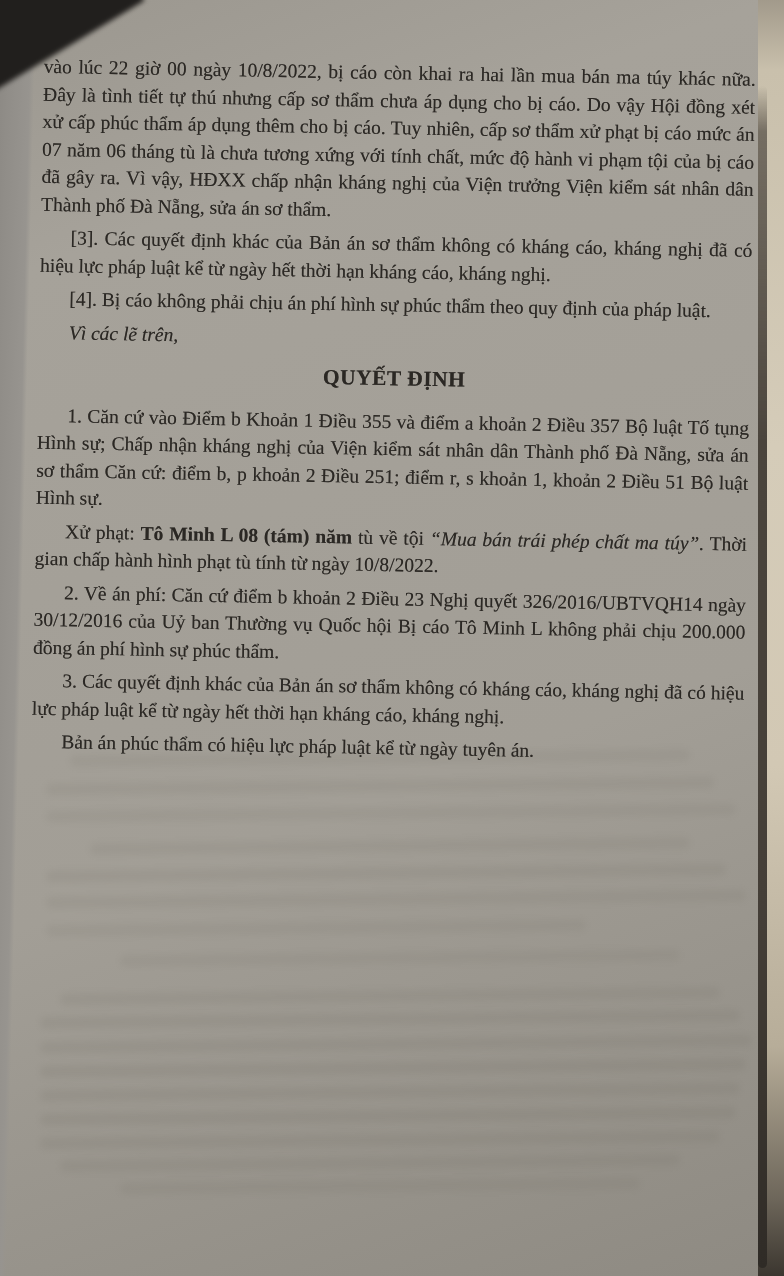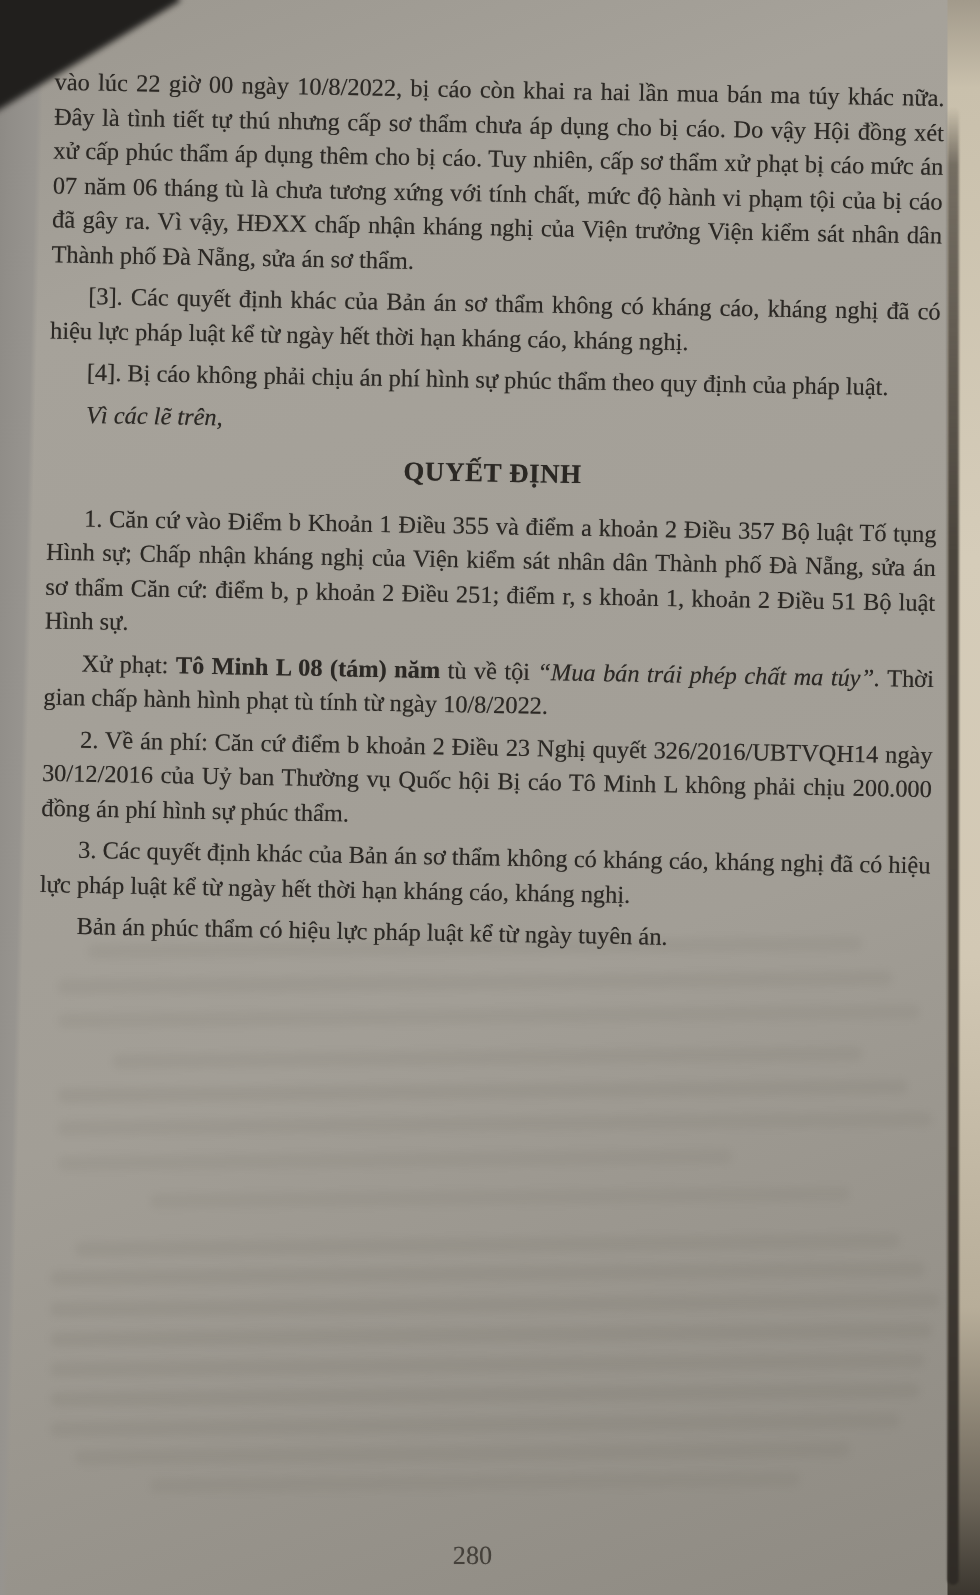--- a/index.html
+++ b/index.html
@@ -76,18 +76,17 @@
       <p class="indent"><span>[3]. Các quyết định khác của Bản án sơ thẩm không có kháng cáo, kháng nghị đã có hiệu lực pháp luật kể từ ngày hết thời hạn kháng cáo, kháng nghị.</span></p>
       <p class="indent"><span>[4]. Bị cáo không phải chịu án phí hình sự phúc thẩm theo quy định của pháp luật.</span></p>
       <p class="indent italic"><span>Vì các lẽ trên,</span></p>
       <p class="heading"><span>QUYẾT ĐỊNH</span></p>
       <p class="indent"><span>1. Căn cứ vào Điểm b Khoản 1 Điều 355 và điểm a khoản 2 Điều 357 Bộ luật Tố tụng Hình sự; Chấp nhận kháng nghị của Viện kiểm sát nhân dân Thành phố Đà Nẵng, sửa án sơ thẩm Căn cứ: điểm b, p khoản 2 Điều 251; điểm r, s khoản 1, khoản 2 Điều 51 Bộ luật Hình sự.</span></p>
       <p class="indent"><span>Xử phạt: </span><span style="font-weight: 700;">Tô Minh L 08 (tám) năm</span><span> tù về tội </span><span style="font-style: italic;">“Mua bán trái phép chất ma túy”.</span><span> Thời gian chấp hành hình phạt tù tính từ ngày 10/8/2022.</span></p>
       <p class="indent"><span>2. Về án phí: Căn cứ điểm b khoản 2 Điều 23 Nghị quyết 326/2016/UBTVQH14 ngày 30/12/2016 của Uỷ ban Thường vụ Quốc hội Bị cáo Tô Minh L không phải chịu 200.000 đồng án phí hình sự phúc thẩm.</span></p>
       <p class="indent"><span>3. Các quyết định khác của Bản án sơ thẩm không có kháng cáo, kháng nghị đã có hiệu lực pháp luật kể từ ngày hết thời hạn kháng cáo, kháng nghị.</span></p>
       <p class="indent"><span>Bản án phúc thẩm có hiệu lực pháp luật kể từ ngày tuyên án.</span></p>
     </div>
-  <div class="layer page-number">280</div>
 </div>
 
 <div class="layer edge-line"></div>
 <div class="layer left-strip"></div>
 <div class="layer corner-dark"></div>
 
 </body></html>

